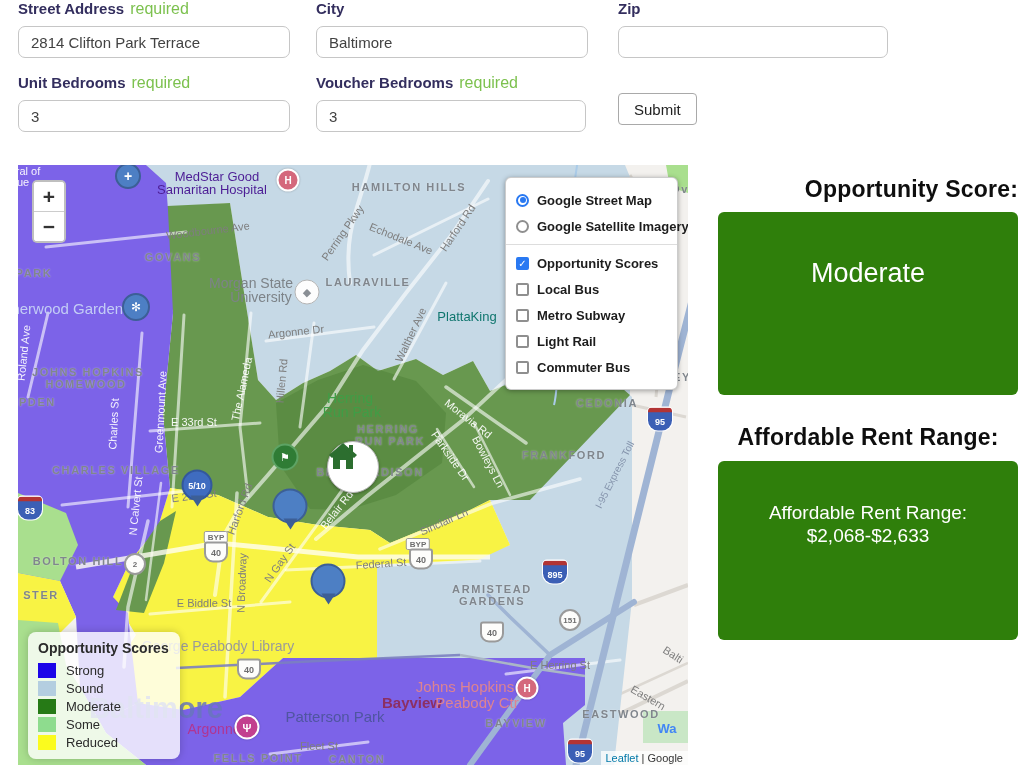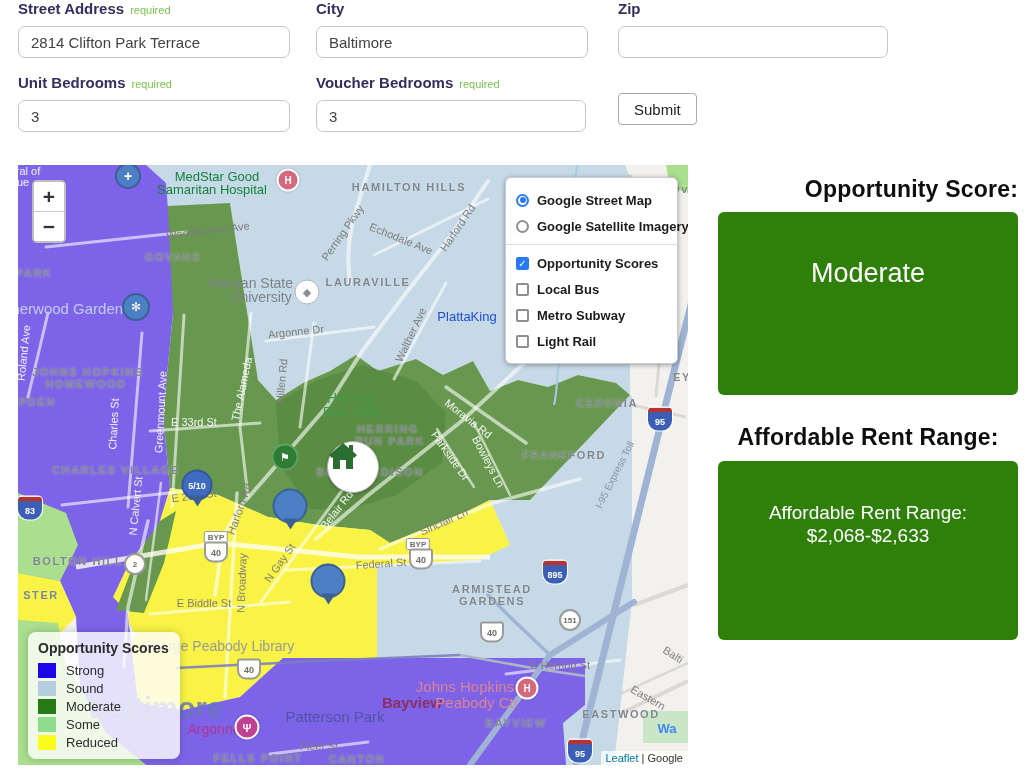--- a/index.html
+++ b/index.html
@@ -2,45 +2,45 @@
 <html><head>
 <meta charset="utf-8">
 <style>
   html,body{margin:0;padding:0;background:#fff;}
   body{font-family:"Liberation Sans","DejaVu Sans",sans-serif;}
   .page{position:relative;width:1034px;height:772px;overflow:hidden;background:#fff;}
 
   
   .fgroup{position:absolute;}
   .flabel{font-size:15px;font-weight:600;color:#332e5e;}
-  .freq{font-size:11px;font-weight:500;color:#7cc14e;margin-left:6px;}
+  .freq{font-size:16px;font-weight:500;color:#7cc14e;margin-left:6px;}
   .finput{display:block;margin-top:8px;height:32px;border:1px solid #c6c6c6;border-radius:7px;
           font-size:15px;color:#424242;padding:0 12px;outline:none;box-sizing:border-box;
           font-family:"Liberation Sans","DejaVu Sans",sans-serif;background:#fff;}
   .submit-btn{position:absolute;left:618px;top:93px;height:32px;padding:0 15px;background:#fff;
           border:1px solid #a9a9a9;border-radius:4px;font-size:15px;color:#222;cursor:pointer;
           font-family:"Liberation Sans","DejaVu Sans",sans-serif;}
 
   
   .map{position:absolute;left:18px;top:165px;width:670px;height:600px;background:#f3f1ee;
        overflow:hidden;cursor:grab;}
   .map svg{position:absolute;left:0;top:0;}
   .lbl-layer,.mk-layer{position:absolute;left:0;top:0;width:100%;height:100%;pointer-events:none;}
   .map-label{position:absolute;transform:translate(-50%,-50%) rotate(var(--r,0deg));
        white-space:nowrap;font-size:11px;line-height:1;}
   .c-st{color:#7e7e7e;}
   .c-sl{color:rgba(255,255,255,.93);}
   .c-d{color:#80868d;font-weight:700;letter-spacing:1.6px;font-size:11px;
        text-shadow:0 0 2px rgba(255,255,255,.45);}
   .c-pk{color:#3f9e46;font-size:14px;}
-  .c-hp{color:#15803d;font-size:13px;}
+  .c-hp{color:#4c1d95;font-size:13px;}
   .c-hp2{color:#dd8391;font-size:15px;}
   .c-hpb{color:#8c2f63;font-size:15px;font-weight:700;}
   .c-uni{color:#7d8388;font-size:14px;}
-  .c-poi{color:#1d4ed8;font-size:13px;}
+  .c-poi{color:#0f766e;font-size:13px;}
   .c-mag{color:#b03592;font-size:14px;}
   .c-ind{color:#4f55a0;font-size:15px;}
   .c-lav{color:#c3cdf5;font-size:15px;}
   .c-city{color:rgba(104,118,188,.85);font-size:29px;font-weight:700;}
   .c-water{color:#4286f5;font-size:13px;font-weight:700;}
   .c-xp{color:#8695ad;font-size:10px;}
   .c-lib{color:#9a9a9a;font-size:14px;}
 
   
   .mk{position:absolute;transform:translate(-50%,-50%);display:flex;align-items:center;
@@ -342,20 +342,24 @@
           <span class="lc-label">Local Bus</span>
         </div>
         <div class="lc-row">
           <span class="lc-cb"></span>
           <span class="lc-label">Metro Subway</span>
         </div>
         <div class="lc-row">
           <span class="lc-cb"></span>
           <span class="lc-label">Light Rail</span>
         </div>
+        <div class="lc-row">
+          <span class="lc-cb"></span>
+          <span class="lc-label">Commuter Bus</span>
+        </div>
       </div>
 
     <div class="legend">
       <div class="lg-title">Opportunity Scores</div>
       <div id="legend-rows">
           <div class="lg-row">
             <span class="lg-swatch" style="background: rgb(28, 5, 232);"></span>
             <span class="lg-label">Strong</span>
           </div>
           <div class="lg-row">

